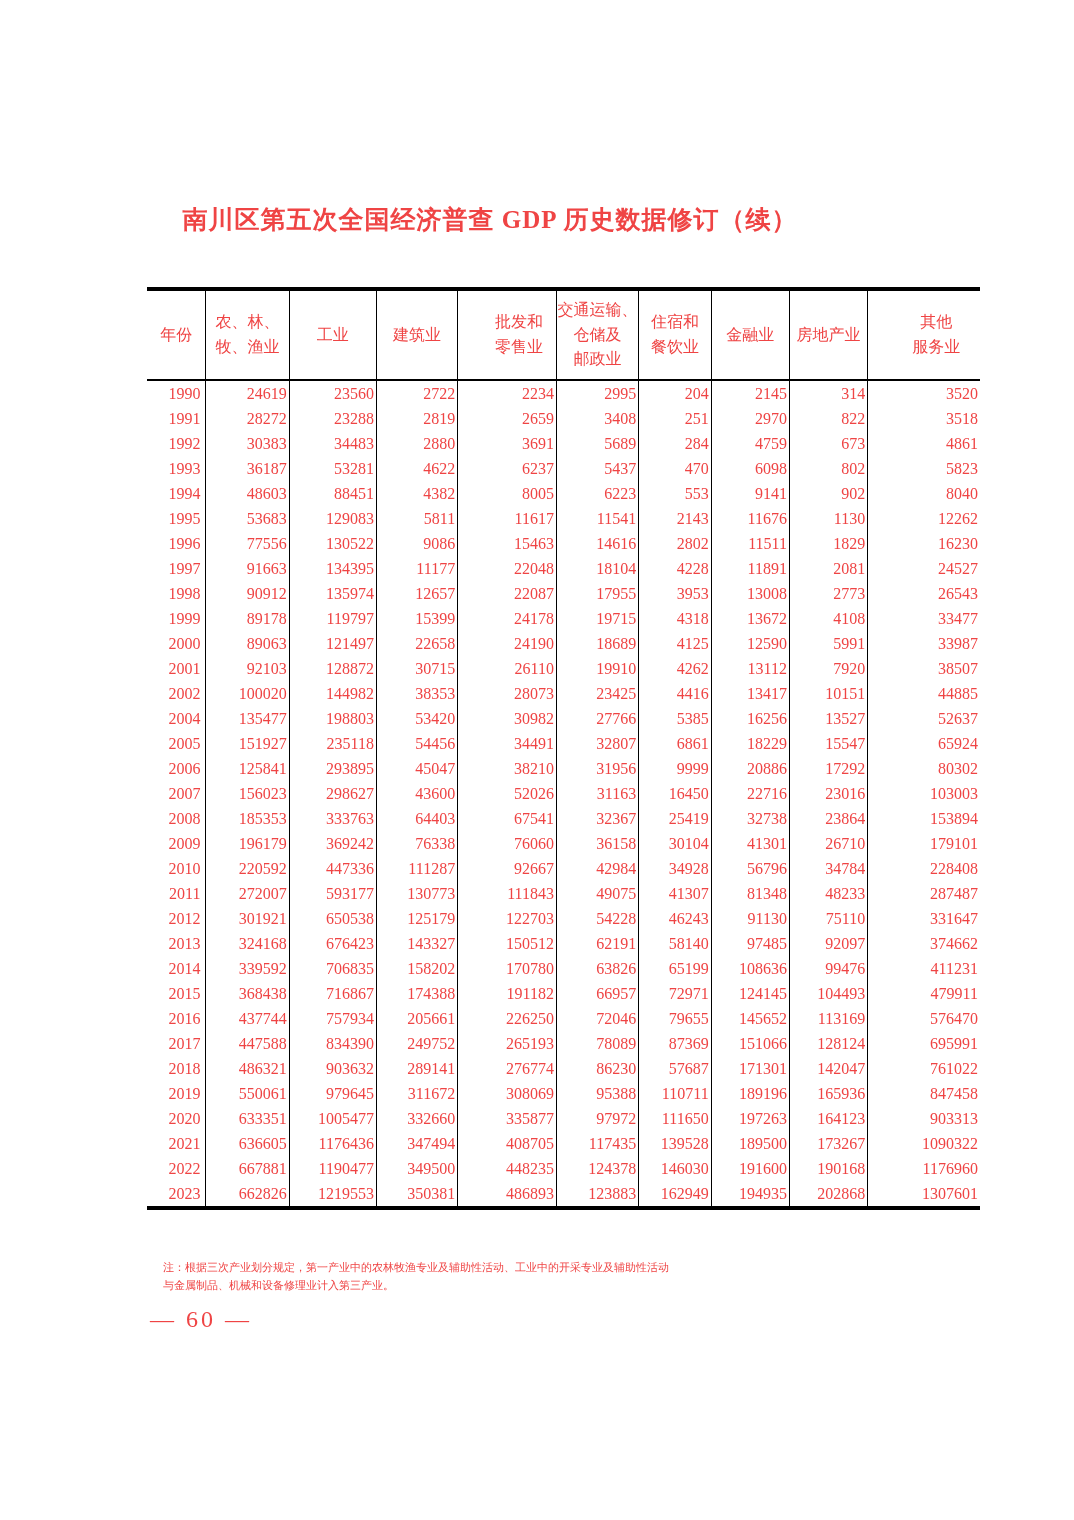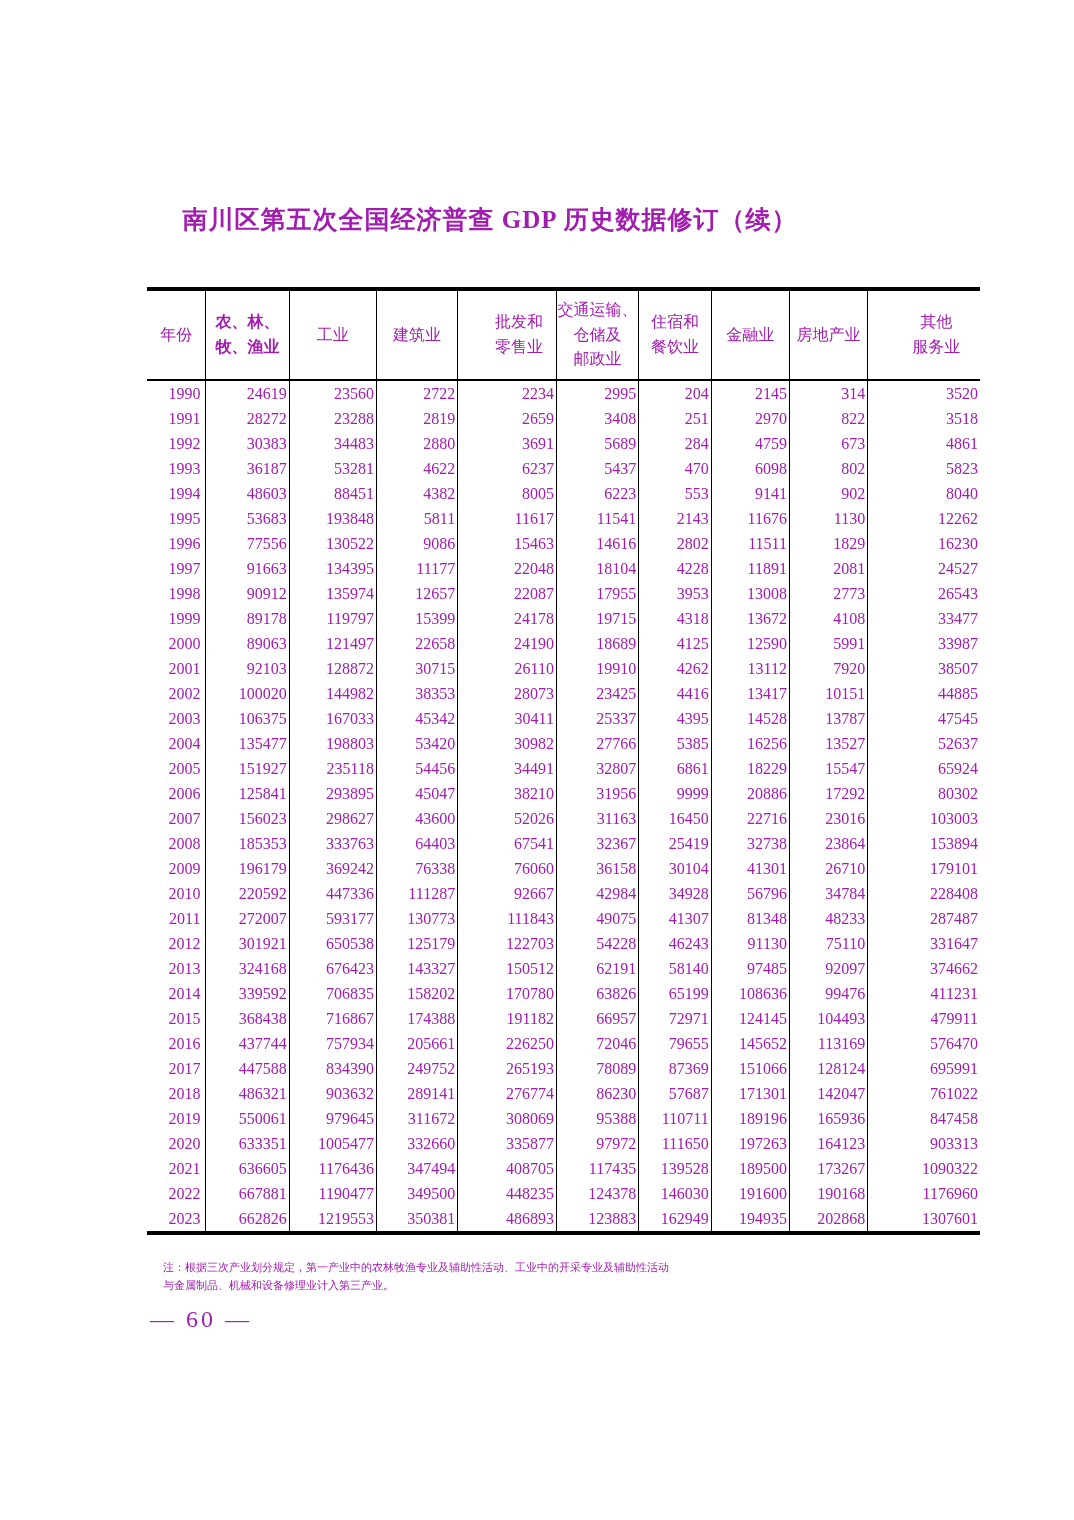--- a/index.html
+++ b/index.html
@@ -5,21 +5,21 @@
   html, body {
     margin: 0;
     padding: 0;
     background: #ffffff;
   }
   .page {
     position: relative;
     width: 980px;
     height: 1520px;
     background: #ffffff;
-    color: #a21caf;
+    color: #ef4444;
     font-family: "Liberation Serif", "DejaVu Serif", serif;
     overflow: hidden;
   }
   .title {
     position: absolute;
     top: 203px;
     left: 0;
     width: 100%;
     margin: 0;
     text-align: center;
@@ -90,21 +90,21 @@
 </head>
 <body>
 
 <div class="page">
   <h1 class="title">南川区第五次全国经济普查 GDP 历史数据修订（续）</h1>
 
   <table class="gdp-table">
     <thead>
       <tr id="header-row">
           <th style="width: 59px;">年份</th>
-          <th style="width: 83px; font-weight: bold;">农、林、
+          <th style="width: 83px;">农、林、
 牧、渔业</th>
           <th style="width: 87px;">工业</th>
           <th style="width: 81px;">建筑业</th>
           <th style="width: 75px; padding-left: 24px;">批发和
 零售业</th>
           <th style="width: 82px;">交通运输、
 仓储及
 邮政业</th>
           <th style="width: 72px;">住宿和
 餐饮业</th>
@@ -171,21 +171,21 @@
           <td class="value-cell">8005</td>
           <td class="value-cell">6223</td>
           <td class="value-cell">553</td>
           <td class="value-cell">9141</td>
           <td class="value-cell">902</td>
           <td class="value-cell">8040</td>
         </tr>
         <tr>
           <td class="year-cell">1995</td>
           <td class="value-cell">53683</td>
-          <td class="value-cell">193848</td>
+          <td class="value-cell">129083</td>
           <td class="value-cell">5811</td>
           <td class="value-cell">11617</td>
           <td class="value-cell">11541</td>
           <td class="value-cell">2143</td>
           <td class="value-cell">11676</td>
           <td class="value-cell">1130</td>
           <td class="value-cell">12262</td>
         </tr>
         <tr>
           <td class="year-cell">1996</td>
@@ -265,32 +265,20 @@
           <td class="value-cell">144982</td>
           <td class="value-cell">38353</td>
           <td class="value-cell">28073</td>
           <td class="value-cell">23425</td>
           <td class="value-cell">4416</td>
           <td class="value-cell">13417</td>
           <td class="value-cell">10151</td>
           <td class="value-cell">44885</td>
         </tr>
         <tr>
-          <td class="year-cell">2003</td>
-          <td class="value-cell">106375</td>
-          <td class="value-cell">167033</td>
-          <td class="value-cell">45342</td>
-          <td class="value-cell">30411</td>
-          <td class="value-cell">25337</td>
-          <td class="value-cell">4395</td>
-          <td class="value-cell">14528</td>
-          <td class="value-cell">13787</td>
-          <td class="value-cell">47545</td>
-        </tr>
-        <tr>
           <td class="year-cell">2004</td>
           <td class="value-cell">135477</td>
           <td class="value-cell">198803</td>
           <td class="value-cell">53420</td>
           <td class="value-cell">30982</td>
           <td class="value-cell">27766</td>
           <td class="value-cell">5385</td>
           <td class="value-cell">16256</td>
           <td class="value-cell">13527</td>
           <td class="value-cell">52637</td>

